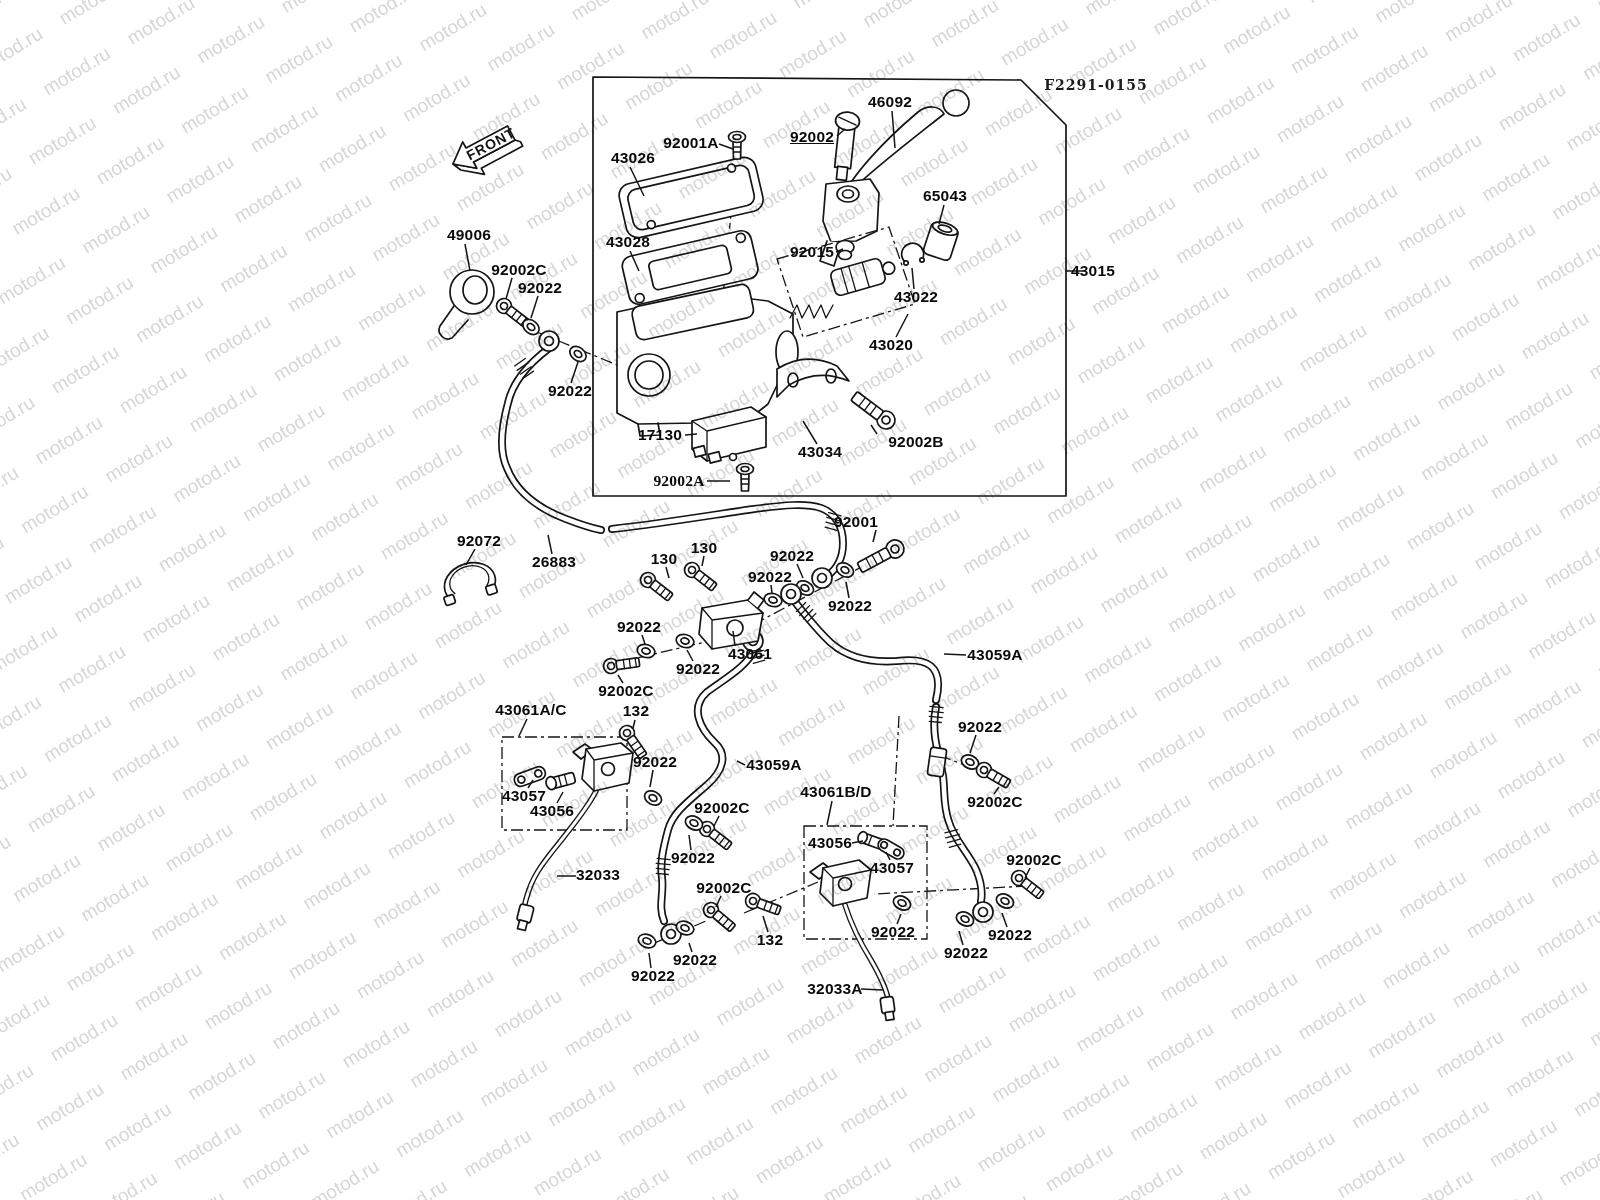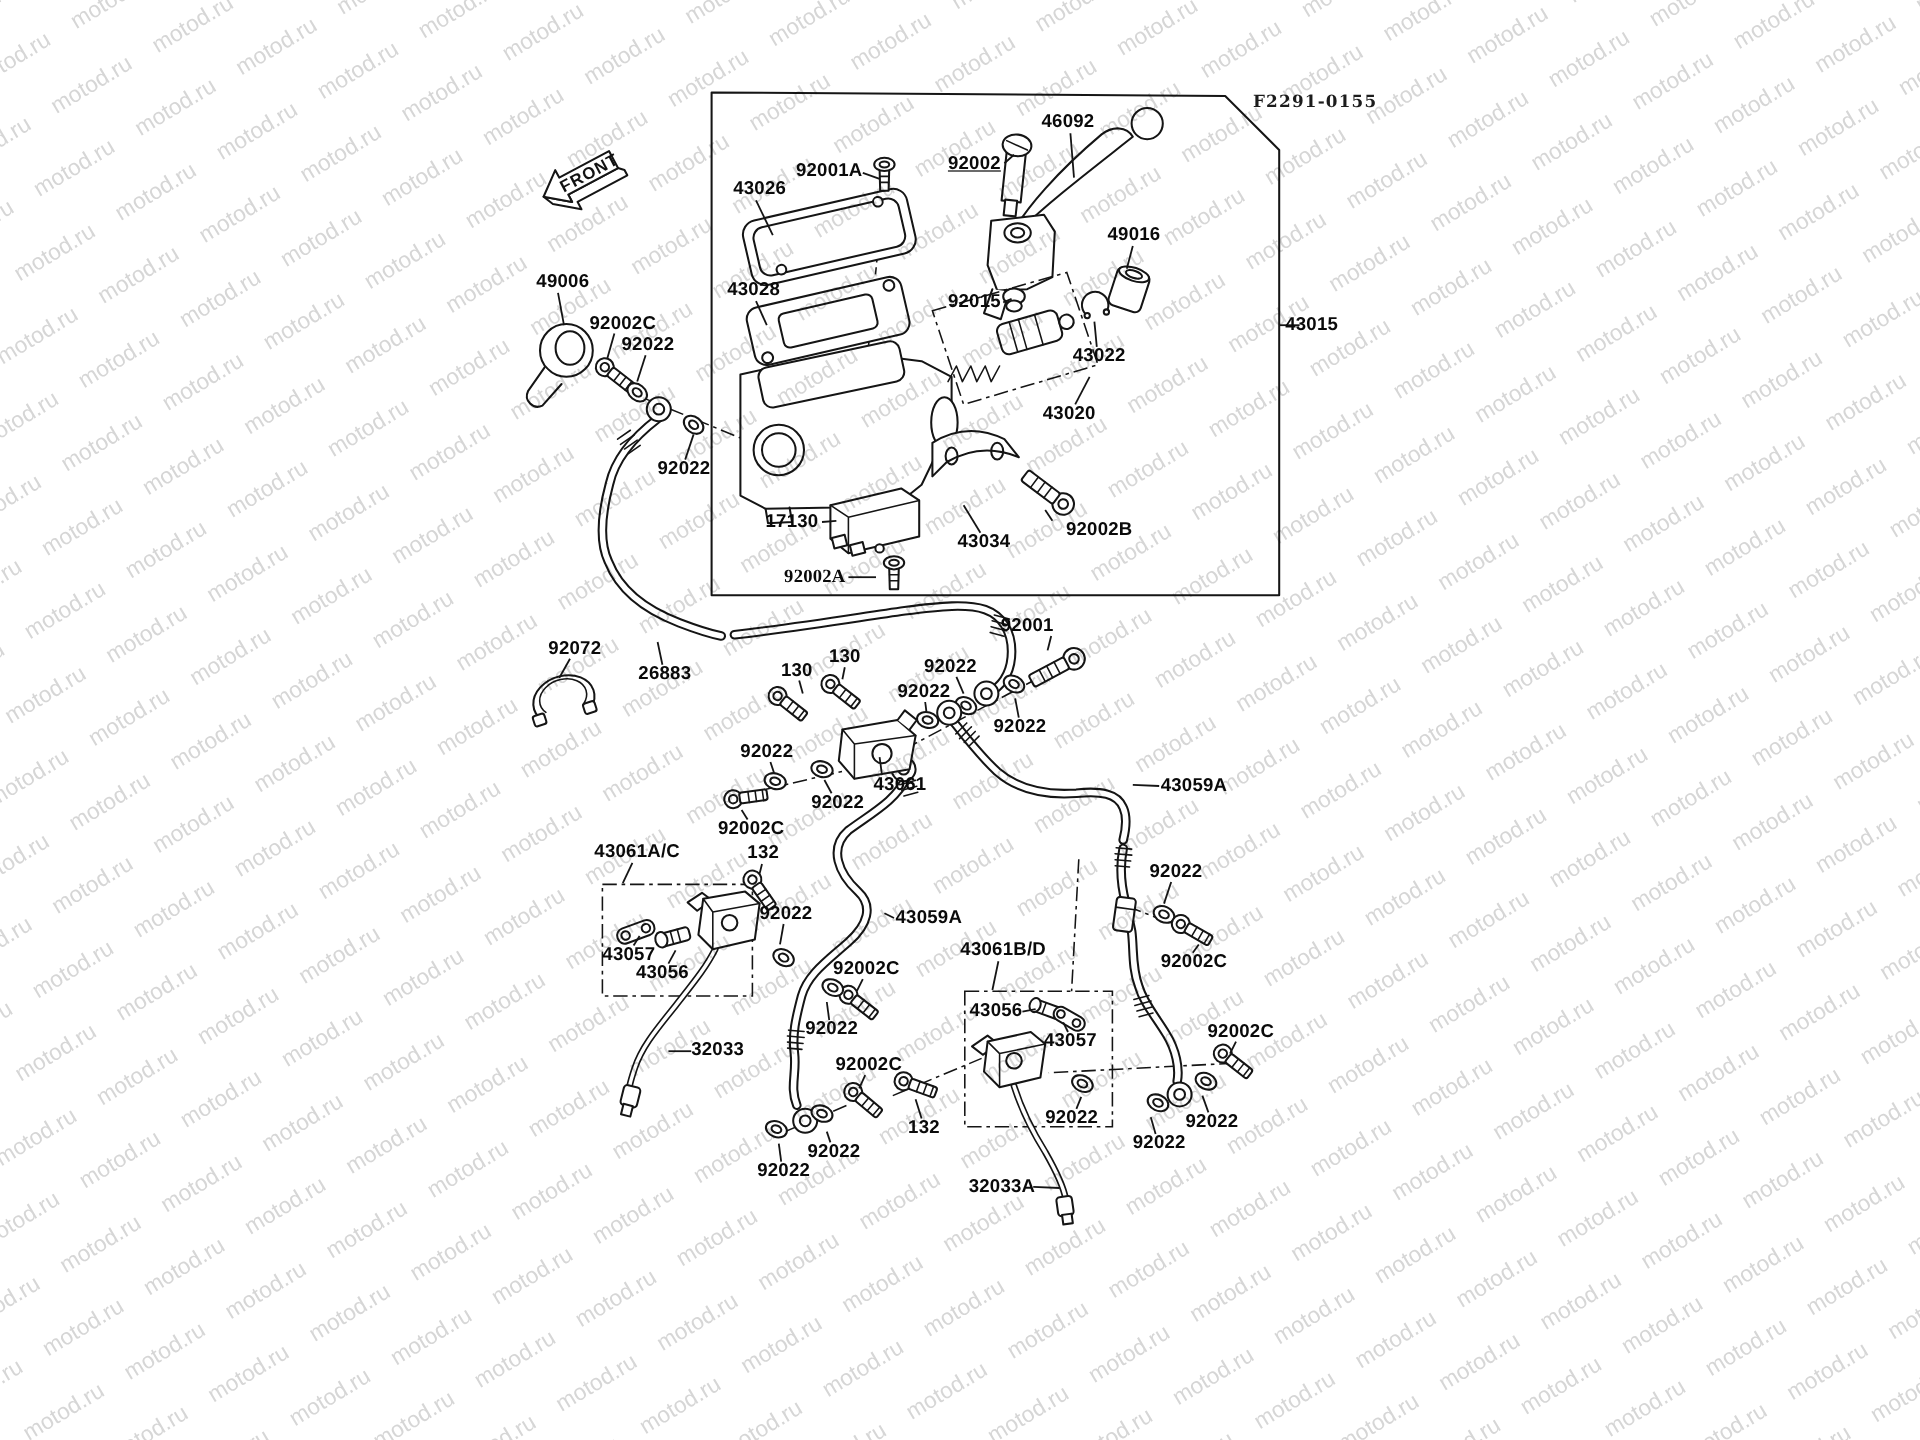--- a/index.html
+++ b/index.html
@@ -373,21 +373,21 @@
         <line x1="963" y1="945" x2="959" y2="931" class="leader"></line>
       </g>
   </svg>
 
   <div id="labels">
     <div id="fiche-code" style="left: 1096px; top: 85px;">F2291-0155</div>
   <div class="plabel" style="left: 691px; top: 143px;">92001A</div>
       <div class="plabel" style="left: 633px; top: 158px;">43026</div>
       <div class="plabel" style="left: 890px; top: 102px;">46092</div>
       <div class="plabel" style="left: 812px; top: 137px; text-decoration: underline;">92002</div>
-      <div class="plabel" style="left: 945px; top: 196px;">49016</div>
+      <div class="plabel" style="left: 945px; top: 196px;">65043</div>
       <div class="plabel" style="left: 812px; top: 252px;">92015</div>
       <div class="plabel" style="left: 916px; top: 297px;">43022</div>
       <div class="plabel" style="left: 891px; top: 345px;">43020</div>
       <div class="plabel" style="left: 1093px; top: 271px;">43015</div>
       <div class="plabel" style="left: 628px; top: 242px;">43028</div>
       <div class="plabel" style="left: 469px; top: 235px;">49006</div>
       <div class="plabel" style="left: 519px; top: 270px;">92002C</div>
       <div class="plabel" style="left: 540px; top: 288px;">92022</div>
       <div class="plabel" style="left: 570px; top: 391px;">92022</div>
       <div class="plabel" style="left: 660px; top: 435px;">17130</div>

